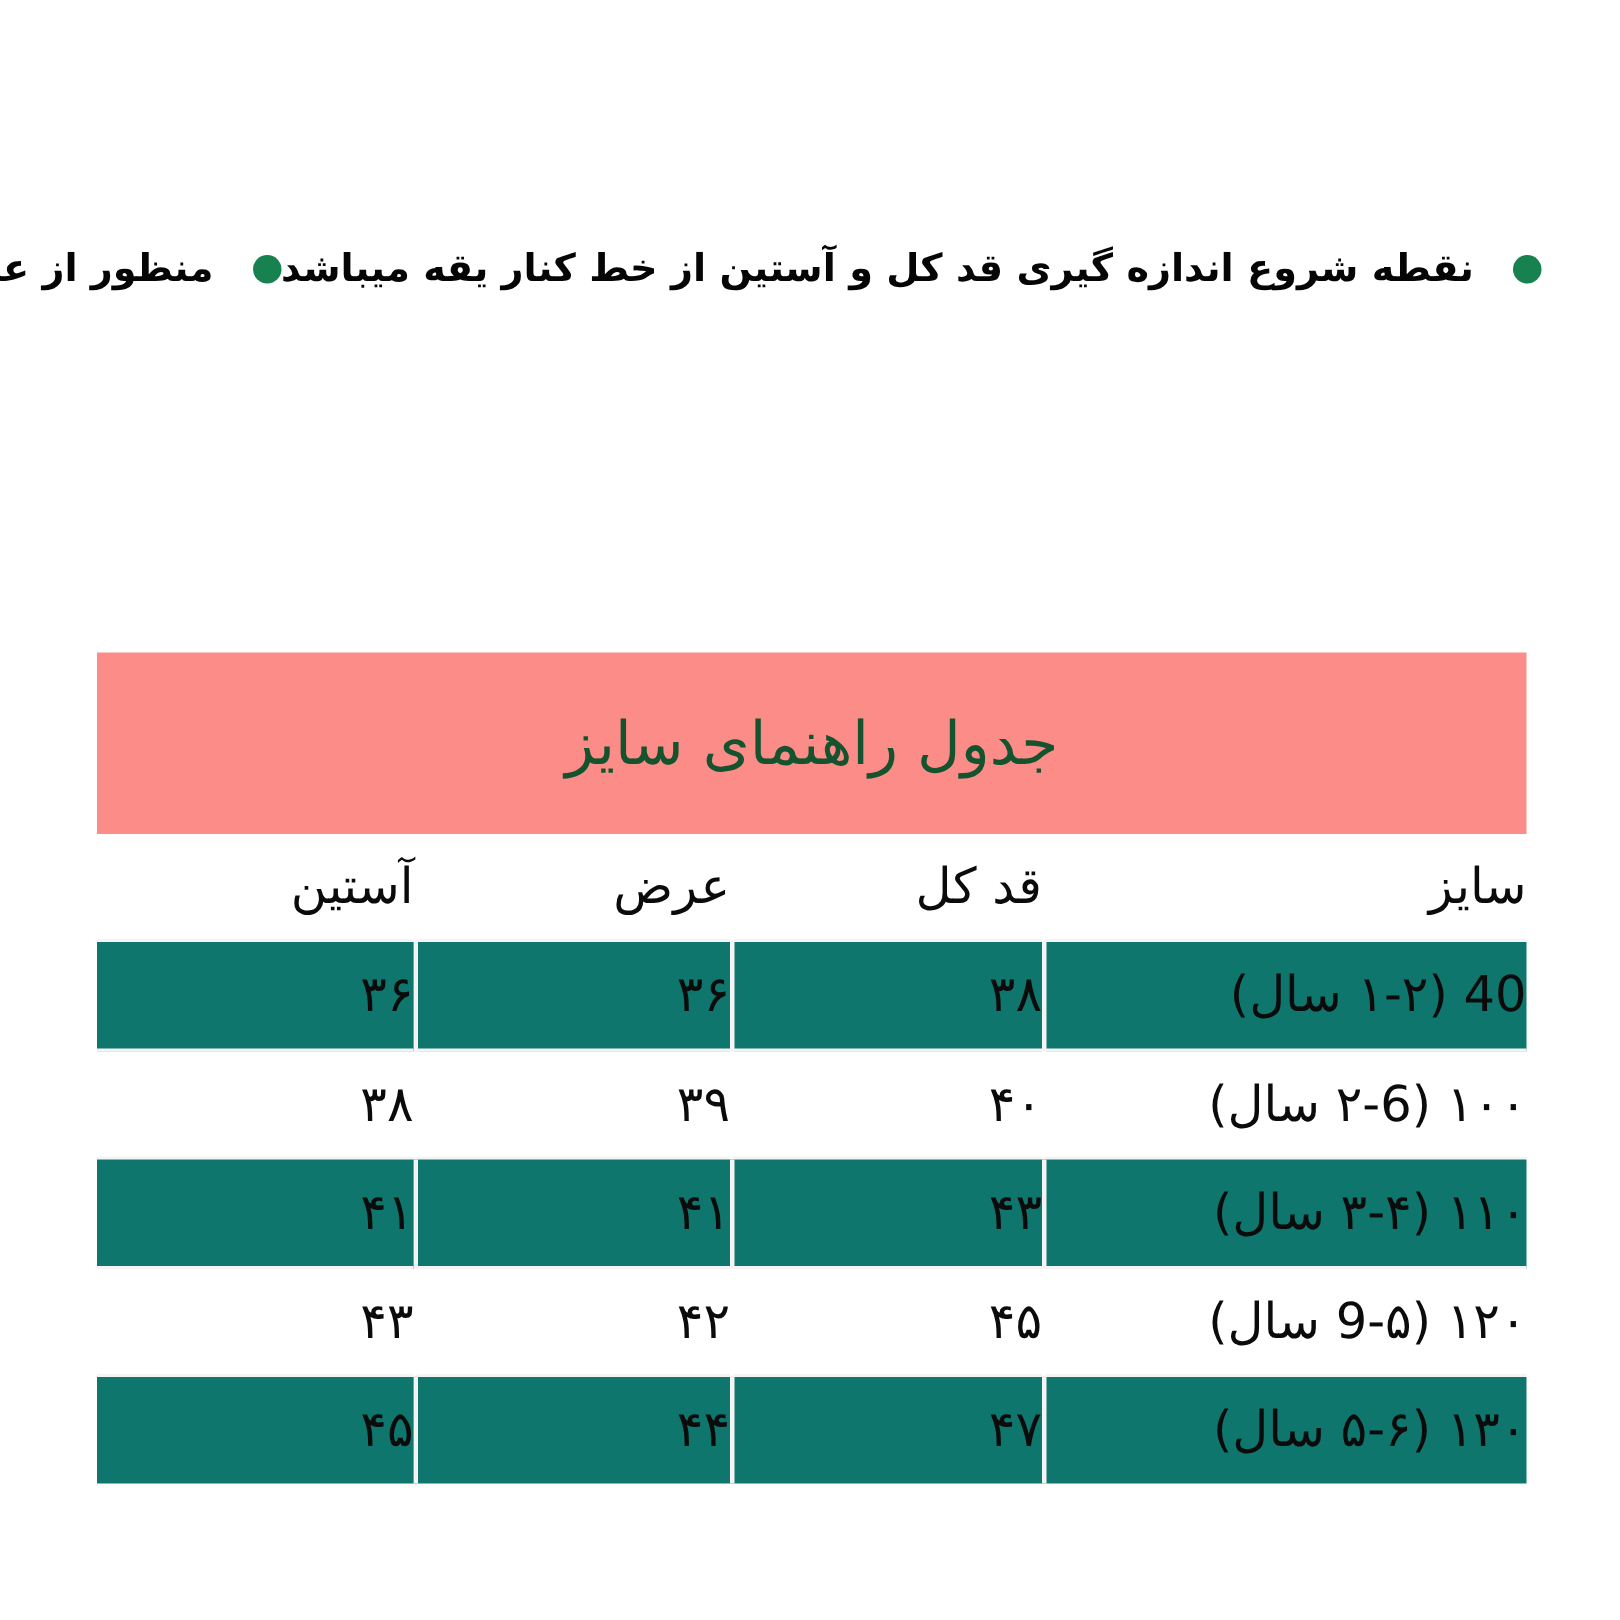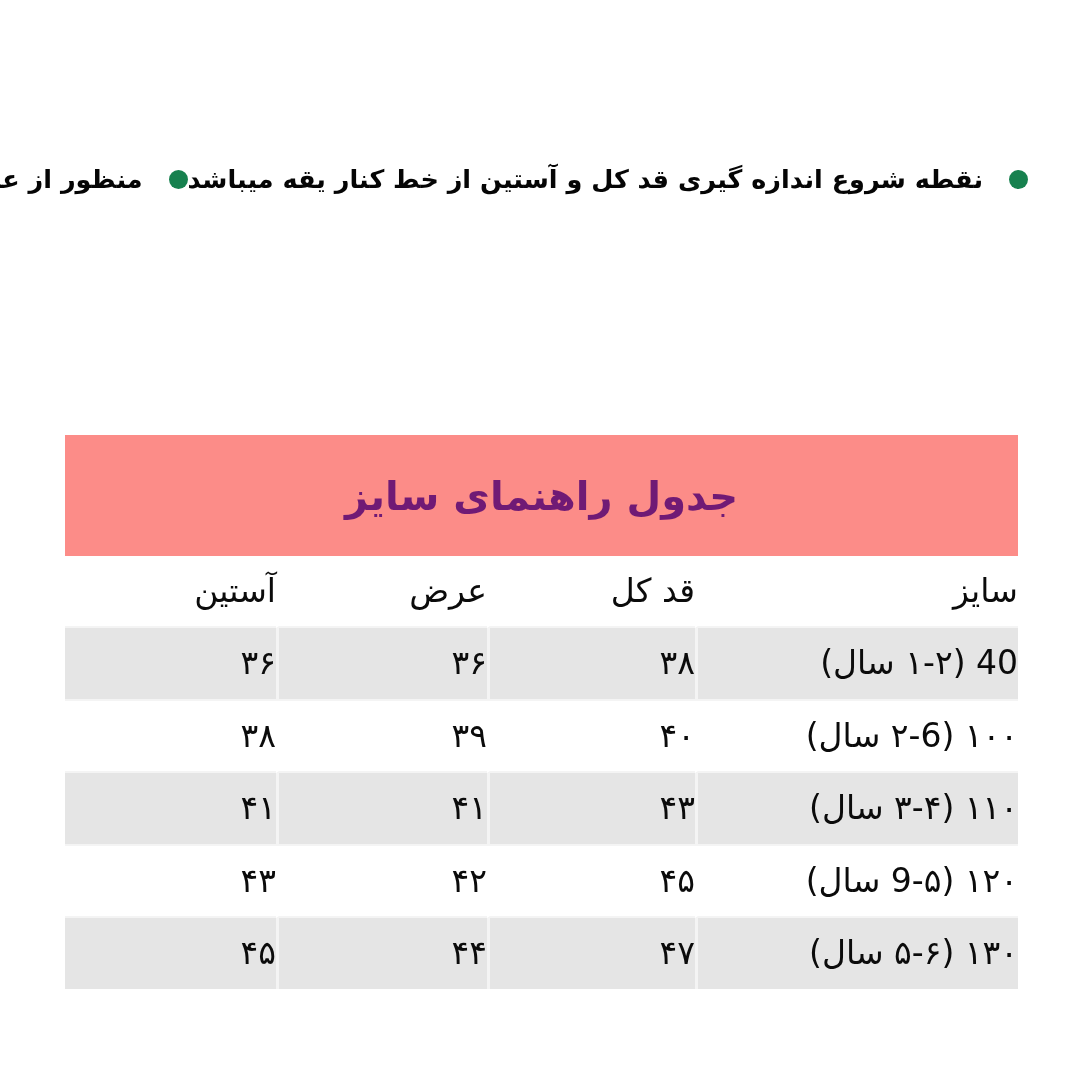--- a/index.html
+++ b/index.html
@@ -62,22 +62,22 @@
   }
   .table-title-band {
     height: 121px;
     background: #fc8c88;
     display: flex;
     align-items: center;
     justify-content: center;
   }
   .table-title {
     font-size: 40px;
-    font-weight: 700;
-    color: #701a75;
+    font-weight: 400;
+    color: #14532d;
     letter-spacing: 0.5px;
   }
 
   table.sizes {
     width: 100%;
     border-collapse: separate;
     border-spacing: 0;
     table-layout: fixed;
   }
   table.sizes col.col-size   { width: 323px; }
@@ -106,21 +106,21 @@
     border-bottom: 2px solid #f4f4f4;
   }
 
   table.sizes tbody td {
     height: 70.5px;
     font-size: 33px;
     background: #ffffff;
     border-bottom: 2px solid #f4f4f4;
   }
   table.sizes tbody tr.striped td {
-    background: #e5e5e5;
+    background: #0f766e;
     border-left-color: #f4f4f4;
     border-bottom-color: #f4f4f4;
   }
   table.sizes tbody tr:last-child td {
     border-bottom: none;
   }
   .cell-inner {
     display: block;
     line-height: 70px;
     white-space: nowrap;

